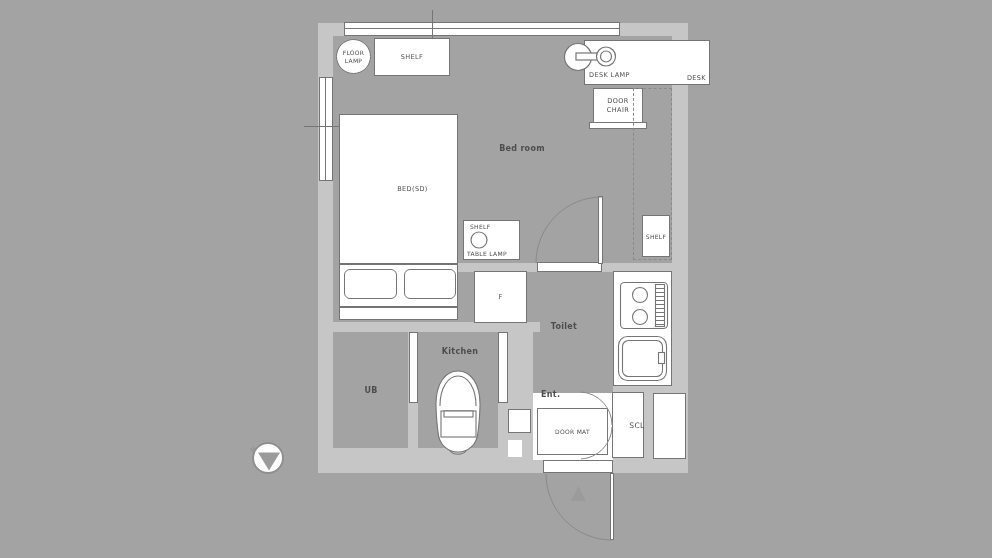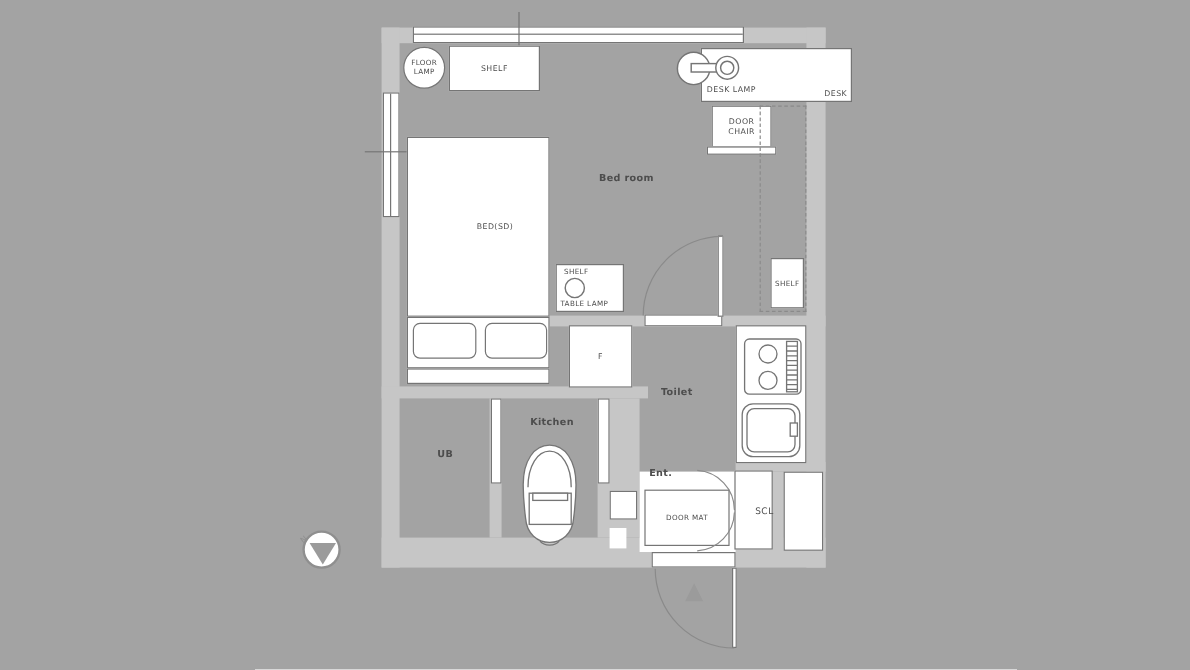--- a/index.html
+++ b/index.html
@@ -100,21 +100,21 @@
   <div class="box cfl" style="left:612px;top:392px;width:32px;height:66px;">
     <span class="lbl" style="position:static;font-size:7.5px;letter-spacing:.4px;margin-left:18px;">SCL</span>
   </div>
   <div class="box" style="left:653px;top:393px;width:33px;height:66px;"></div>
   <div class="box" style="left:543px;top:460px;width:70px;height:13px;"></div>
   <div class="box" style="left:610px;top:473px;width:4px;height:67px;"></div>
 
   <div class="lbl room ctr" style="left:482px;top:144px;width:80px;">Bed room</div>
   <div class="lbl room ctr" style="left:524px;top:322px;width:80px;">Toilet</div>
   <div class="lbl room ctr" style="left:420px;top:347px;width:80px;">Kitchen</div>
-  <div class="lbl room ctr" style="left:331px;top:374px;width:80px;">UB</div>
+  <div class="lbl room ctr" style="left:331px;top:386px;width:80px;">UB</div>
   <div class="lbl room" style="left:541px;top:390px;">Ent.</div>
 
   <svg class="overlay" width="992" height="558" viewBox="0 0 992 558">
 
     <path d="M536,263 A66,66 0 0 1 602,197" fill="none" stroke="#8a8a8a" stroke-width="1"></path>
 
     <g>
       <path d="M581,392 A33,33 0 0 1 612,425" fill="none" stroke="#8a8a8a" stroke-width="1"></path>
       <path d="M581,459 A33,33 0 0 0 612,427" fill="none" stroke="#8a8a8a" stroke-width="1"></path>
     </g>

